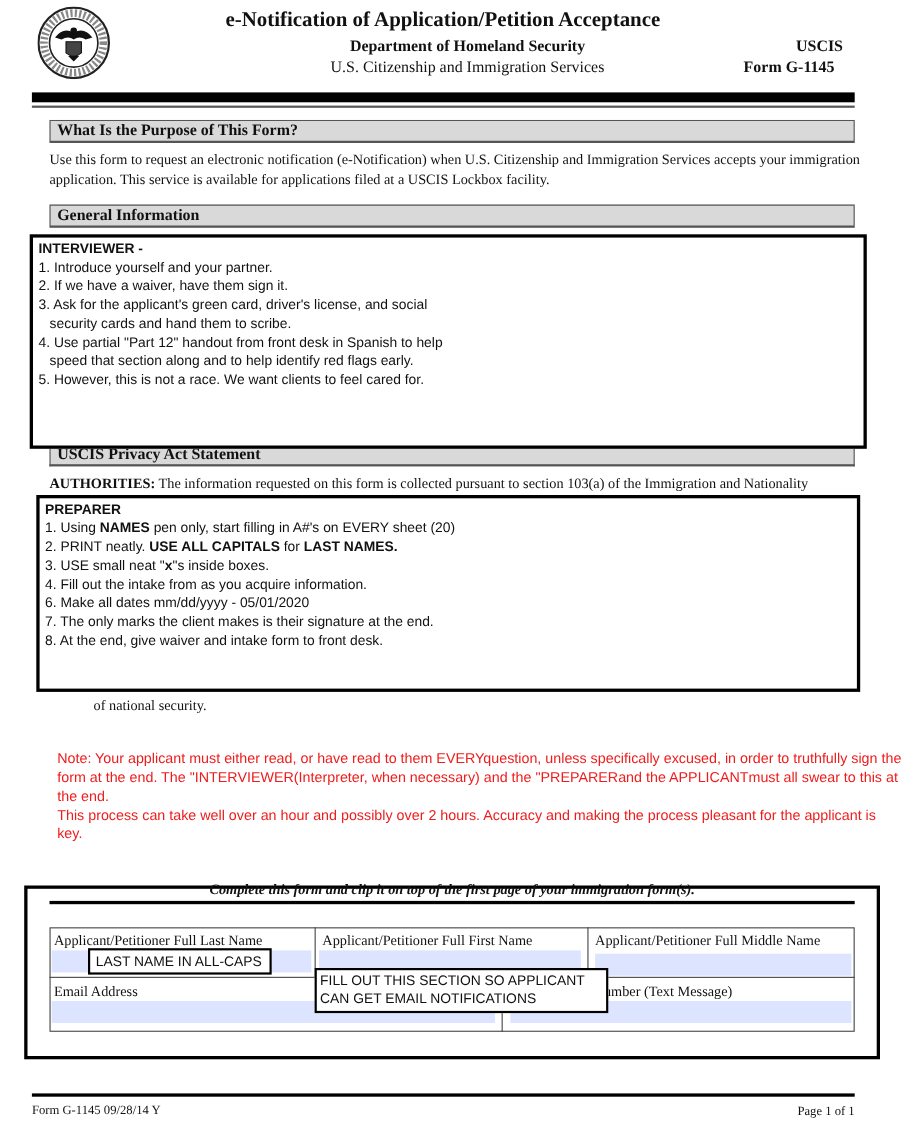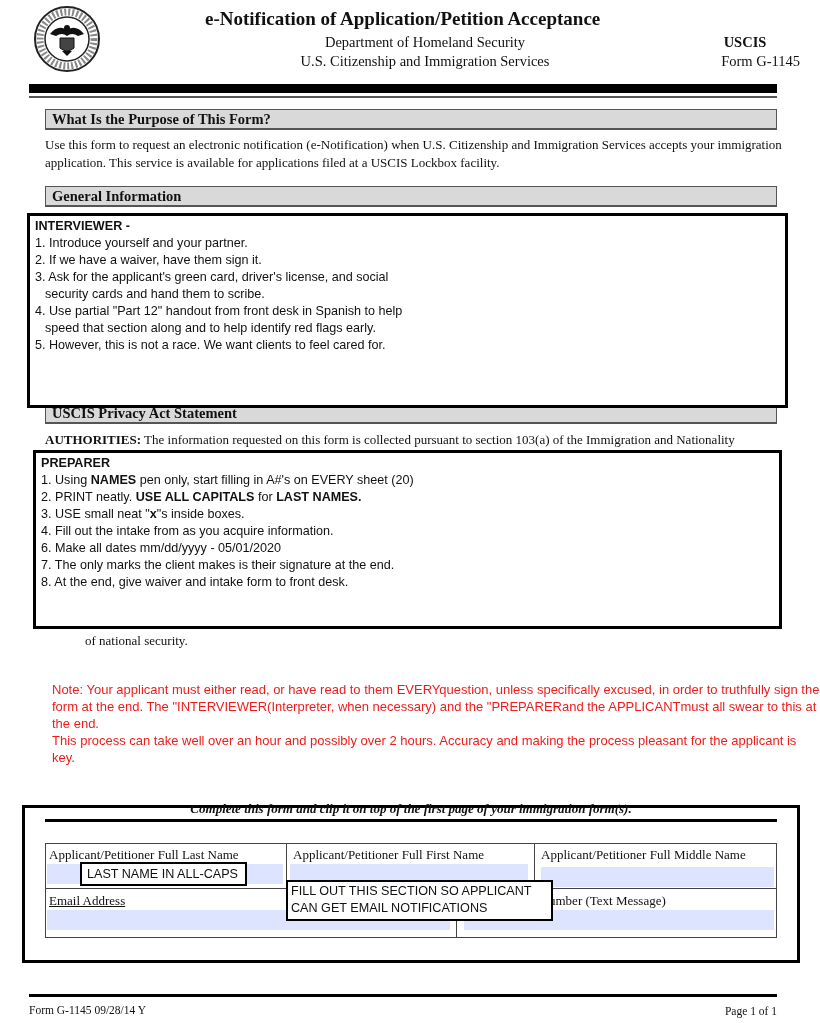--- a/index.html
+++ b/index.html
@@ -4,24 +4,24 @@
   <style>
     * { box-sizing: border-box; margin: 0; padding: 0; }
     html, body { width: 820px; height: 1023px; background: #ffffff; overflow: hidden; }
     body { position: relative; font-family: "Liberation Serif", serif; color: #111; }
 
     .abs { position: absolute; }
 
     
     .seal { left: 34px; top: 6px; width: 66px; height: 66px; }
     .title { left: 205px; top: 8px; font-size: 19px; font-weight: bold; white-space: nowrap; }
-    .dept { left: 0; width: 820px; top: 34px; text-align: center; font-size: 14.5px; font-weight: normal; padding-left: 30px; }
+    .dept { left: 0; width: 820px; top: 34px; text-align: center; font-size: 14.5px; font-weight: bold; padding-left: 30px; }
     .dept2 { left: 0; width: 820px; top: 53px; text-align: center; font-size: 14.5px; padding-left: 30px; }
     .uscis { left: 690px; width: 110px; top: 34px; text-align: center; font-size: 14.5px; font-weight: bold; }
-    .formno { left: 676px; width: 124px; top: 53px; text-align: right; font-size: 14.5px; font-weight: normal; }
+    .formno { left: 676px; width: 124px; top: 53px; text-align: left; font-size: 14.5px; font-weight: bold; }
     .bar-thick { left: 29px; top: 84px; width: 748px; height: 9px; background: #000; }
     .bar-thin { left: 29px; top: 96px; width: 748px; height: 2px; background: #555; }
 
     
     .sect { left: 45px; width: 732px; height: 21px; background: #d9d9d9; border: 1px solid #555; border-bottom-width: 2px; font-weight: bold; font-size: 14.5px; padding: 1px 6px; }
     .para { left: 45px; width: 740px; font-size: 13px; line-height: 18px; }
 
     
     .note-box { background: #fff; border: 3px solid #000; font-family: Liberation Sans, sans-serif; font-size: 12.6px; line-height: 17px; padding: 2px 5px; }
     .note-box .hd { font-weight: bold; }
@@ -124,21 +124,21 @@
 
 <div class="abs cell-label" style="left:49px; top:847px;">Applicant/Petitioner Full Last Name</div>
 <div class="abs field" style="left:47px; top:864px; width:236px;"></div>
 
 <div class="abs cell-label" style="left:293px; top:847px;">Applicant/Petitioner Full First Name</div>
 <div class="abs field" style="left:290px; top:864px; width:238px;"></div>
 
 <div class="abs cell-label" style="left:541px; top:847px;">Applicant/Petitioner Full Middle Name</div>
 <div class="abs field" style="left:541px; top:867px; width:233px;"></div>
 
-<div class="abs cell-label" style="left:49px; top:893px;text-decoration:underline;">Email Address</div>
+<div class="abs cell-label" style="left:49px; top:893px;">Email Address</div>
 <div class="abs field" style="left:47px; top:910px; width:403px;"></div>
 
 <div class="abs cell-label" style="left:549px; top:893px;">umber (Text Message)</div>
 <div class="abs field" style="left:464px; top:910px; width:310px;"></div>
 
 <div class="abs callout" style="left:80px; top:862px; width:167px; height:24px; padding:2px 5px;">LAST NAME IN ALL-CAPS</div>
 <div class="abs callout" style="left:286px; top:880px; width:267px; height:41px; padding:1px 3px;">
   <div>FILL OUT THIS SECTION SO APPLICANT</div>
   <div>CAN GET EMAIL NOTIFICATIONS</div>
 </div>

